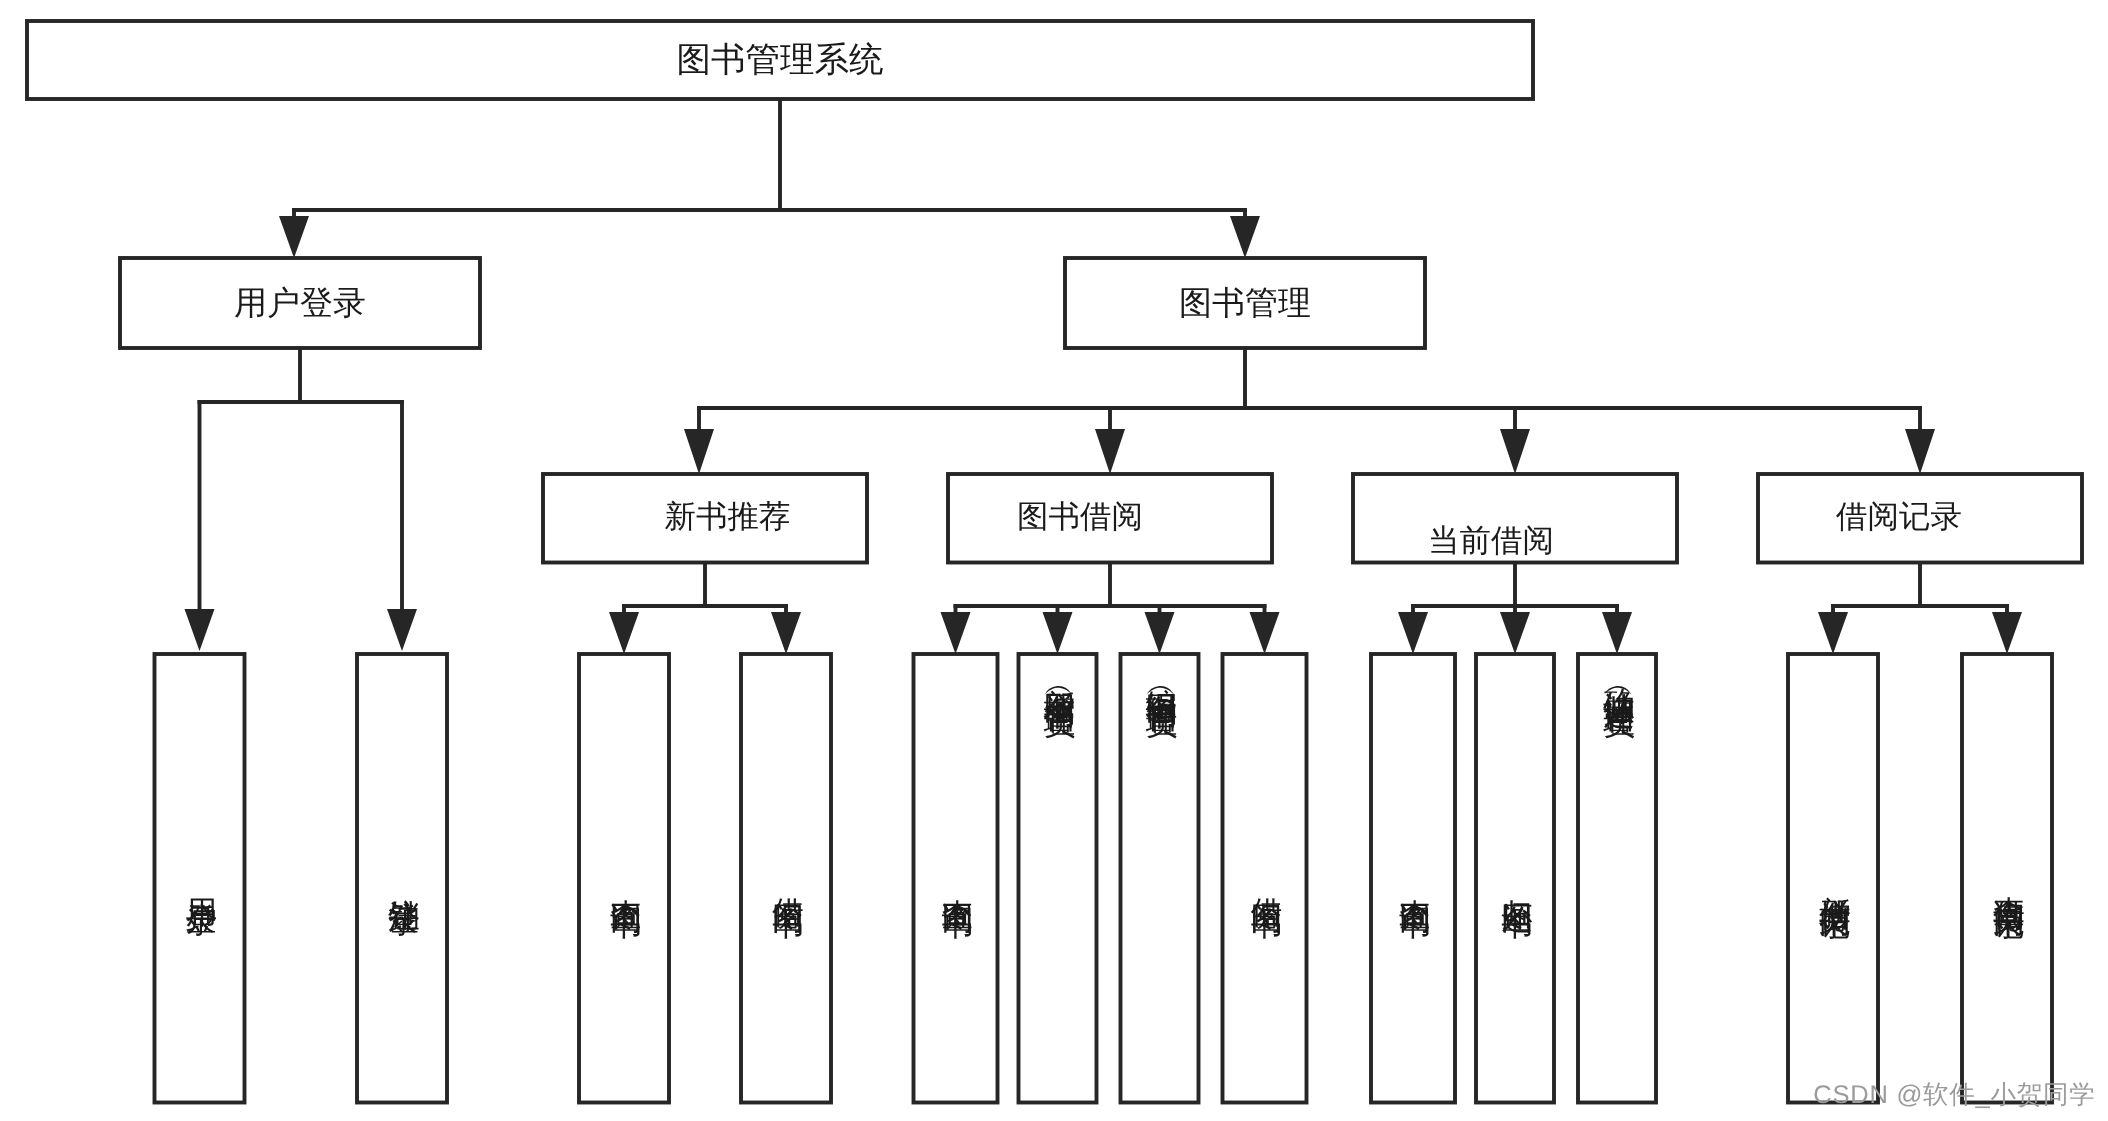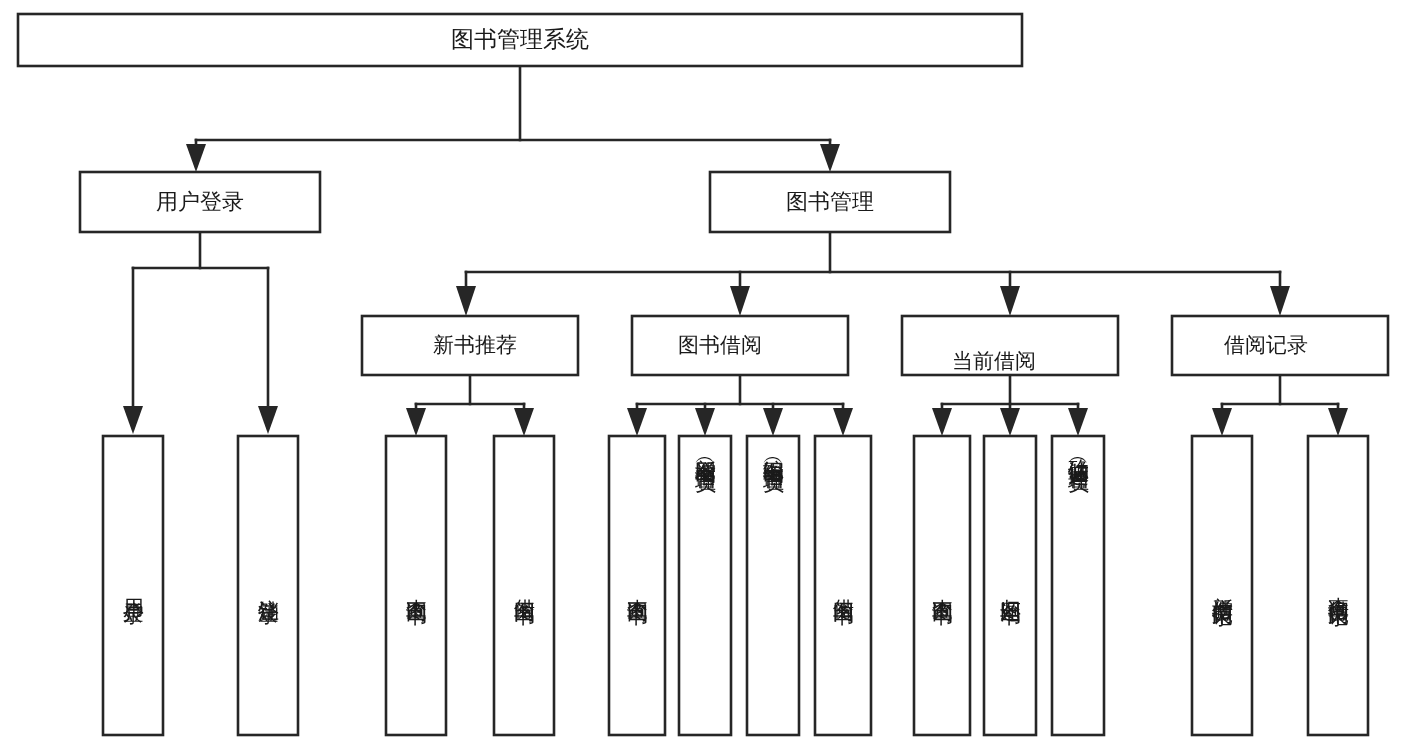--- a/index.html
+++ b/index.html
@@ -185,21 +185,21 @@
       <rect class="node-box" x="1192" y="436" width="60" height="299"></rect>
       <rect class="node-box" x="1308" y="436" width="60" height="299"></rect>
     </g>
   </svg>
 
   <div class="node-label lvl0-label" style="left:18px; top:14px; width:1004px; height:52px;">图书管理系统</div>
 
   <div class="node-label lvl1-label" style="left:80px; top:172px; width:240px; height:60px;">用户登录</div>
   <div class="node-label lvl1-label" style="left:710px; top:172px; width:240px; height:60px;">图书管理</div>
 
-  <div class="node-label lvl2-label" style="left:354px; top:316px; width:216px; height:59px;padding-left:26px;">新书推荐</div>
+  <div class="node-label lvl2-label" style="left:364px; top:316px; width:216px; height:59px;padding-left:26px;">新书推荐</div>
   <div class="node-label lvl2-label" style="left:632px; top:316px; width:176px; height:59px;">图书借阅</div>
   <div class="node-label lvl2-label" style="left:902px; top:316px; width:184px; height:59px;margin-top:16px;">当前借阅</div>
   <div class="node-label lvl2-label" style="left:1172px; top:316px; width:188px; height:59px;">借阅记录</div>
 
   <div class="node-label leaf-label-wide" style="left:103px; top:436px; width:60px; height:299px;">用户登录</div>
   <div class="node-label leaf-label-wide" style="left:238px; top:436px; width:60px; height:299px;">注销登录</div>
 
   <div class="node-label leaf-label-wide" style="left:386px; top:436px; width:60px; height:299px;">查询图书</div>
   <div class="node-label leaf-label-wide" style="left:494px; top:436px; width:60px; height:299px;">借阅图书</div>
 
@@ -208,14 +208,15 @@
   <div class="node-label leaf-label" style="left:747px; top:436px; width:52px; height:299px;">编辑图书（管理员）</div>
   <div class="node-label leaf-label-wide" style="left:815px; top:436px; width:56px; height:299px;">借阅图书</div>
 
   <div class="node-label leaf-label-wide" style="left:914px; top:436px; width:56px; height:299px;">查询图书</div>
   <div class="node-label leaf-label-wide" style="left:984px; top:436px; width:52px; height:299px;">归还图书</div>
   <div class="node-label leaf-label" style="left:1052px; top:436px; width:52px; height:299px;">确认归还（管理员）</div>
 
   <div class="node-label leaf-label-wide" style="left:1192px; top:436px; width:60px; height:299px;">新增借阅记录</div>
   <div class="node-label leaf-label-wide" style="left:1308px; top:436px; width:60px; height:299px;">查询借阅记录</div>
 
+  <div class="watermark">CSDN @软件_小贺同学</div>
 
 </div>
 
 </body></html>

